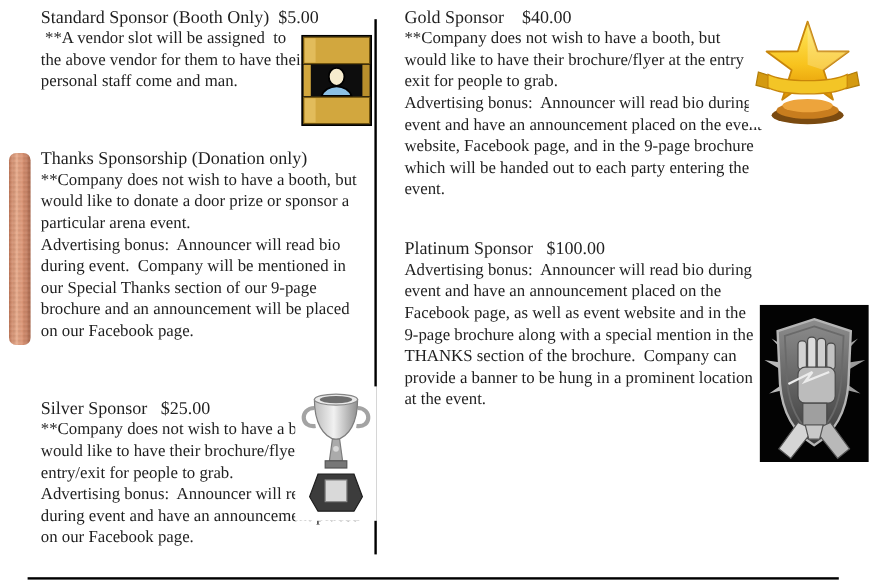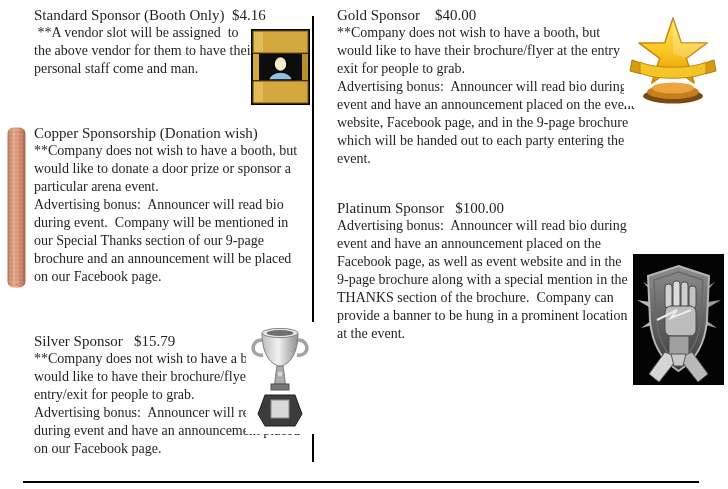--- a/index.html
+++ b/index.html
@@ -15,32 +15,32 @@
   .whitebg{background:#ffffff;}
   .vline{position:absolute;left:312px;top:16px;width:2px;height:446px;background:#000;}
   .hline{position:absolute;left:23px;top:481px;width:676px;height:2px;background:#000;}
 </style>
 </head>
 <body>
 
 <div class="canvas">
 
   <section class="sec" style="left:34px;top:6px;width:222px;">
-    <div class="title">Standard Sponsor (Booth Only)  $4.16</div>
+    <div class="title">Standard Sponsor (Booth Only)  $5.00</div>
     <p> **A vendor slot will be assigned  to the above vendor for them to have their personal staff come and man.</p>
   </section>
 
   <section class="sec" style="left:34px;top:124px;width:272px;">
-    <div class="title">Copper Sponsorship (Donation wish)</div>
+    <div class="title">Thanks Sponsorship (Donation only)</div>
     <p>**Company does not wish to have a booth, but would like to donate a door prize or sponsor a particular arena event.</p>
     <p>Advertising bonus:  Announcer will read bio during event.  Company will be mentioned in our Special Thanks section of our 9-page brochure and an announcement will be placed on our Facebook page.</p>
   </section>
 
   <section class="sec" style="left:34px;top:332px;width:274px;">
-    <div class="title">Silver Sponsor   $15.79</div>
+    <div class="title">Silver Sponsor   $25.00</div>
     <p>**Company does not wish to have a booth, but would like to have their brochure/flyer at the entry/exit for people to grab.</p>
     <p>Advertising bonus:  Announcer will read bio during event and have an announcement placed on our Facebook page.</p>
   </section>
 
   <section class="sec" style="left:337px;top:6px;width:298px;">
     <div class="title">Gold Sponsor    $40.00</div>
     <p>**Company does not wish to have a booth, but would like to have their brochure/flyer at the entry exit for people to grab.</p>
     <p>Advertising bonus:  Announcer will read bio during event and have an announcement placed on the event website, Facebook page, and in the 9-page brochure which will be handed out to each party entering the event.</p>
   </section>
 

